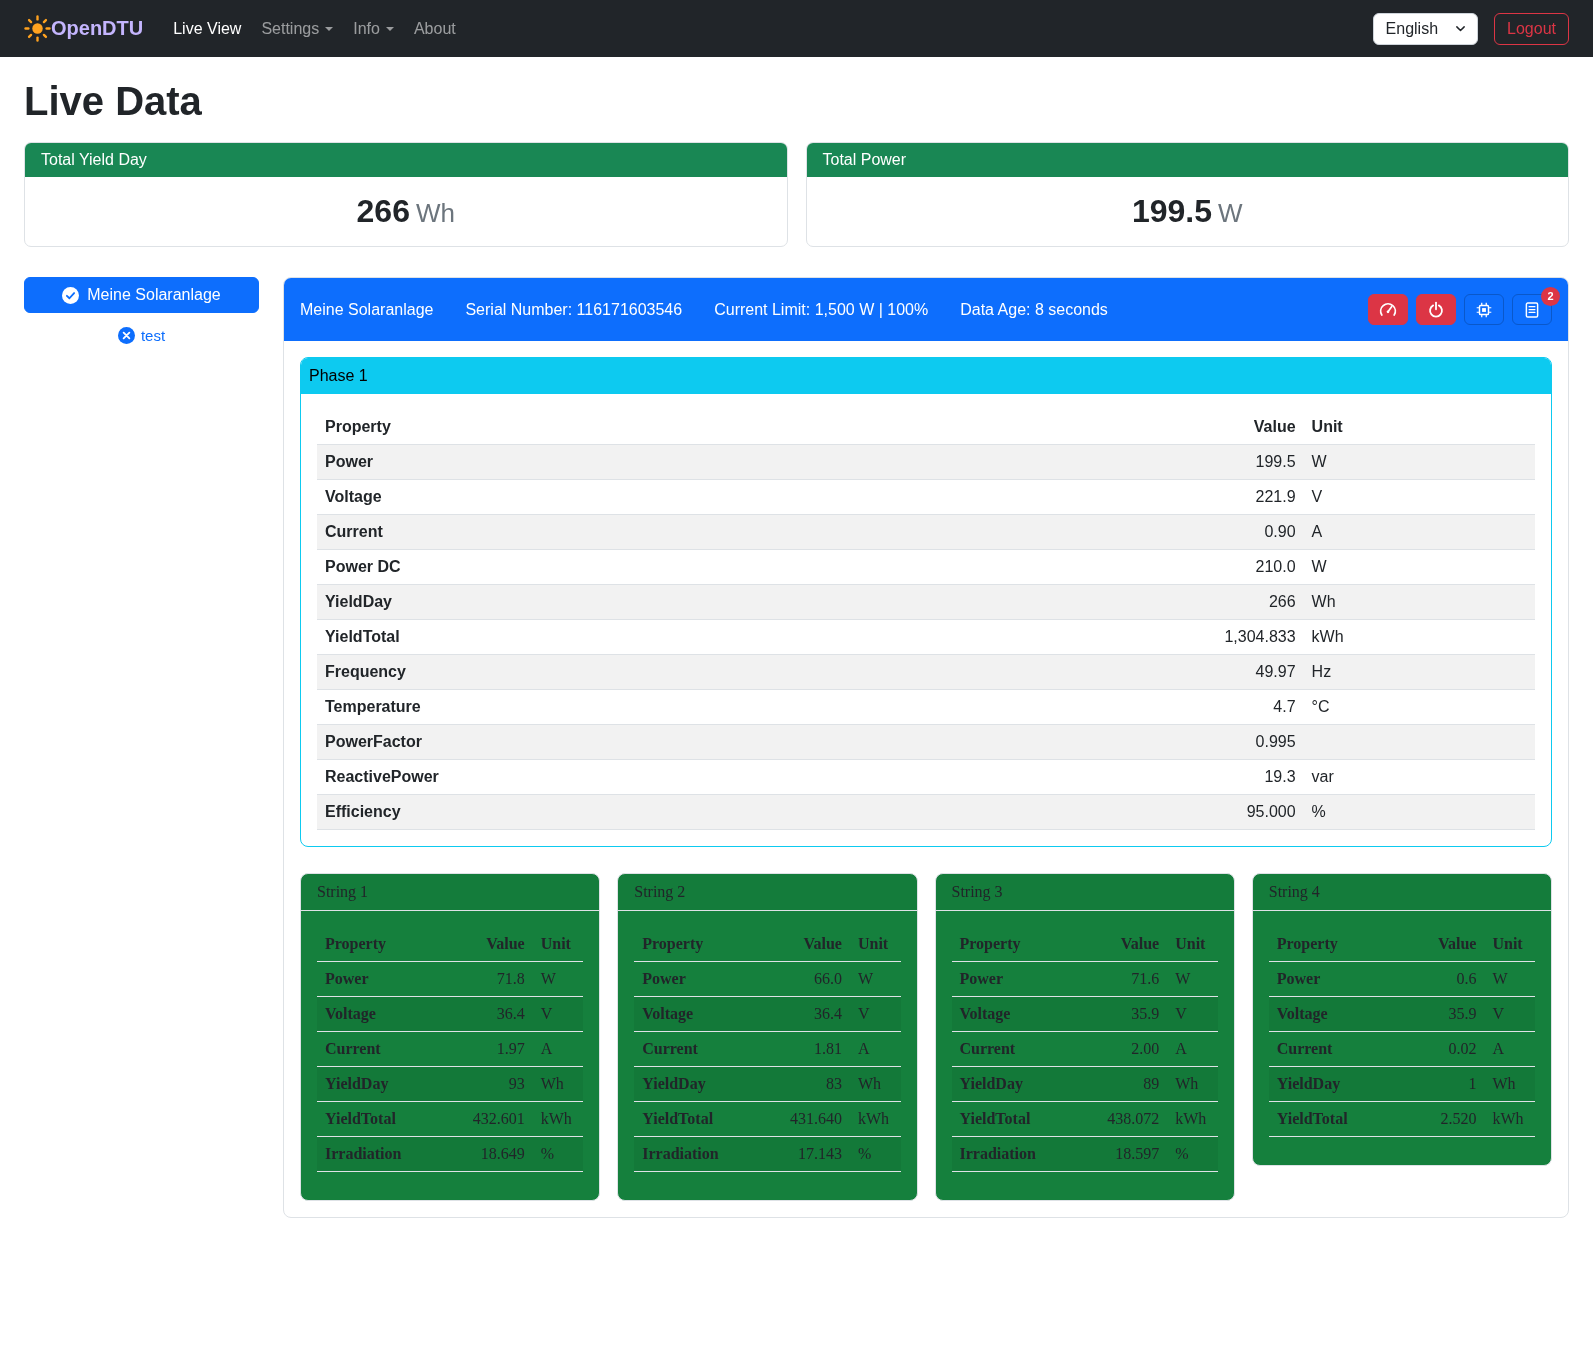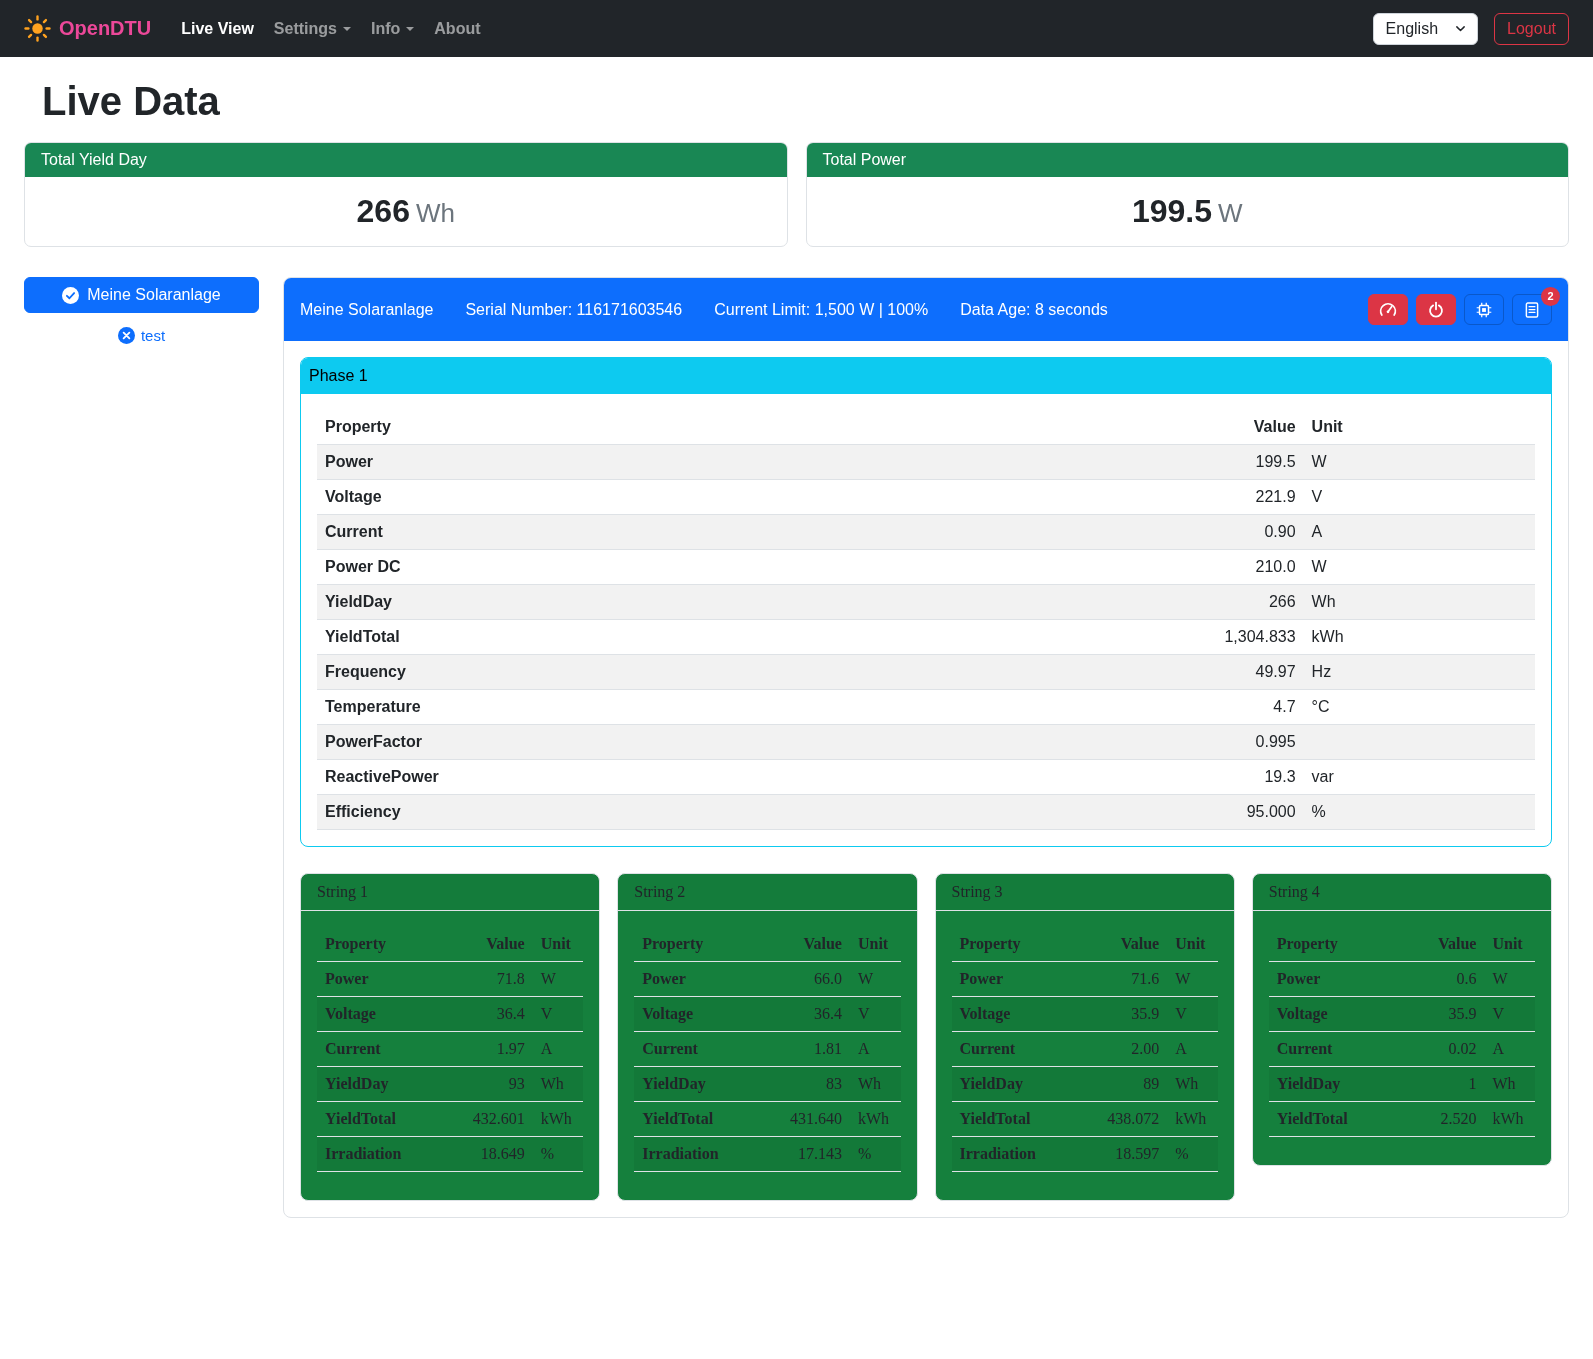--- a/index.html
+++ b/index.html
@@ -16,29 +16,28 @@
   .navbar {
     background: #212529;
     height: 57px;
     display: flex;
     align-items: center;
     padding: 0 24px;
   }
   .brand {
     display: flex;
     align-items: center;
-    gap: 8px;
-    color: #ec4899;
+    color: #c4b5fd;
     font-size: 20px;
     font-weight: 700;
     margin-right: 20px;
     cursor: pointer;
     text-decoration: none;
   }
-  .nav-links { display: flex; flex: 1; font-weight: bold; }
+  .nav-links { display: flex; flex: 1; }
   .nav-link {
     color: rgba(255,255,255,.55);
     padding: 8px 10px;
     cursor: pointer;
     text-decoration: none;
     display: inline-flex;
     align-items: center;
   }
   .nav-link.active { color: #fff; }
   .nav-caret {
@@ -68,21 +67,21 @@
     border: 1px solid #dc3545;
     border-radius: 6px;
     padding: 6px 12px;
     font-size: 16px;
     cursor: pointer;
     text-align: right;
   }
 
   
   .container { padding: 0 24px; }
-  h1.page-title { font-size: 40px; font-weight: 600; margin: 22px 18px 18px; }
+  h1.page-title { font-size: 40px; font-weight: 600; margin: 22px 0 18px; }
 
   
   .summary-row { display: flex; gap: 18px; margin-bottom: 30px; }
   .summary-card {
     flex: 1;
     border: 1px solid #dee2e6;
     border-radius: 7px;
     overflow: hidden;
     background: #fff;
   }

